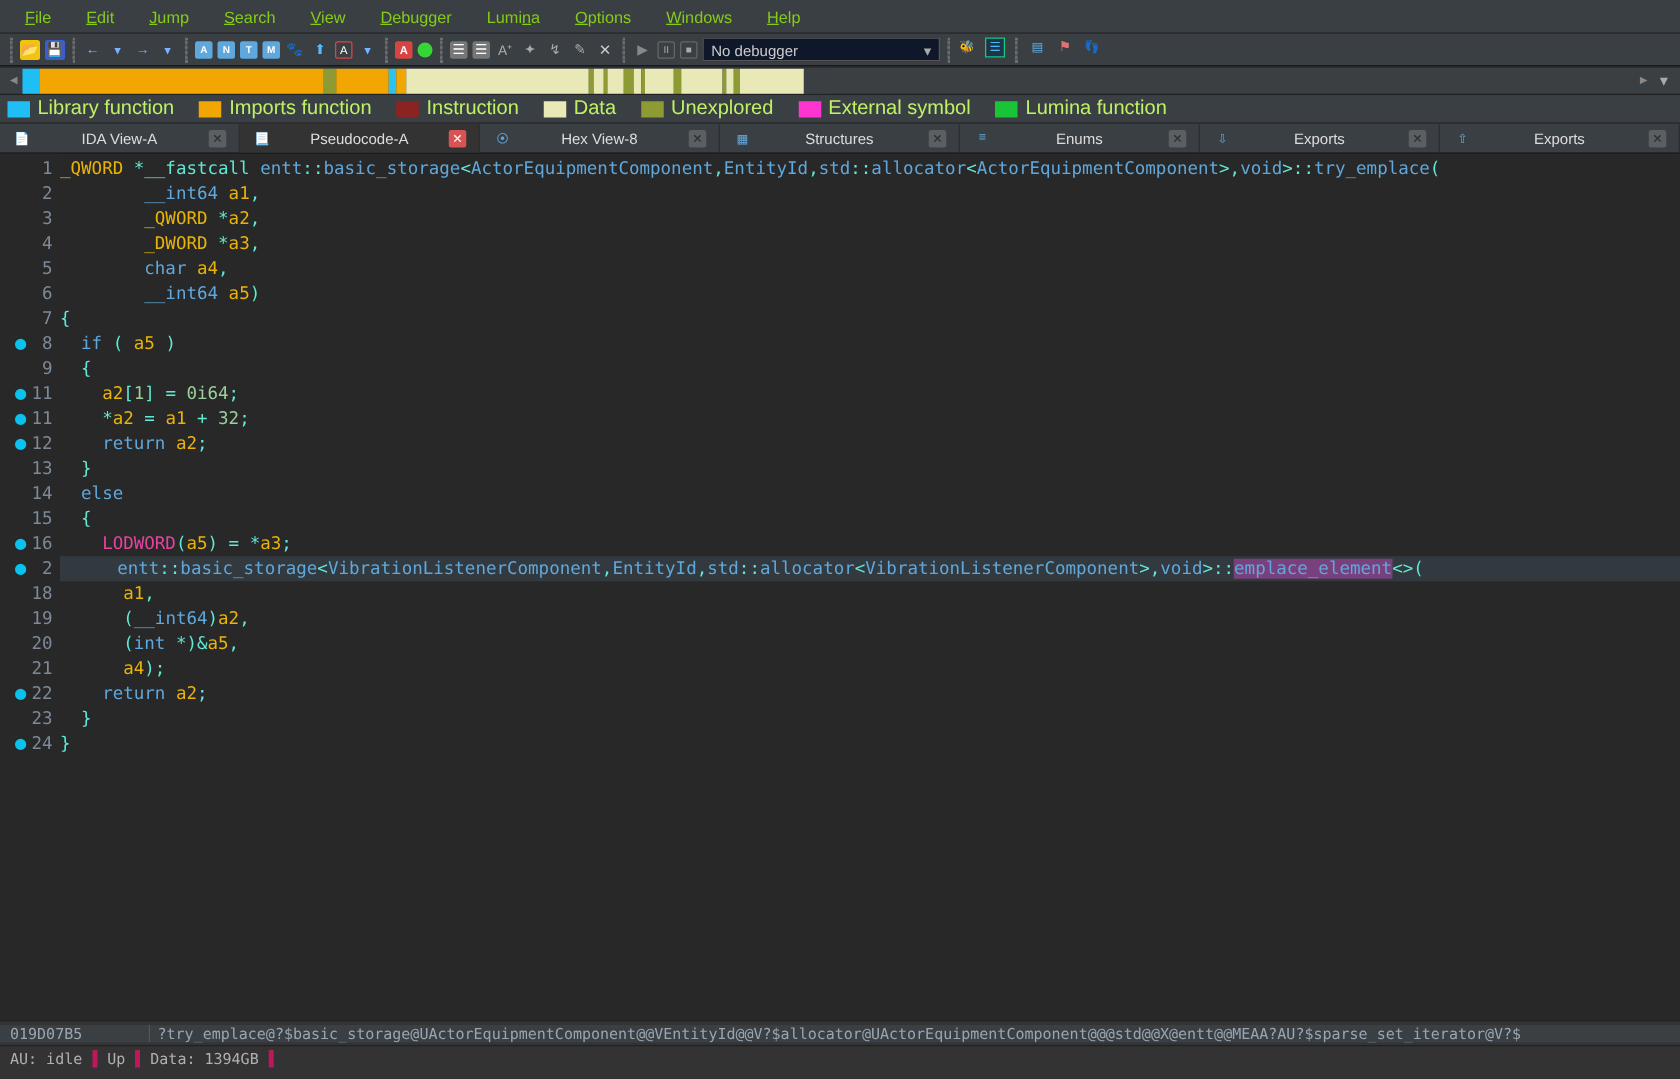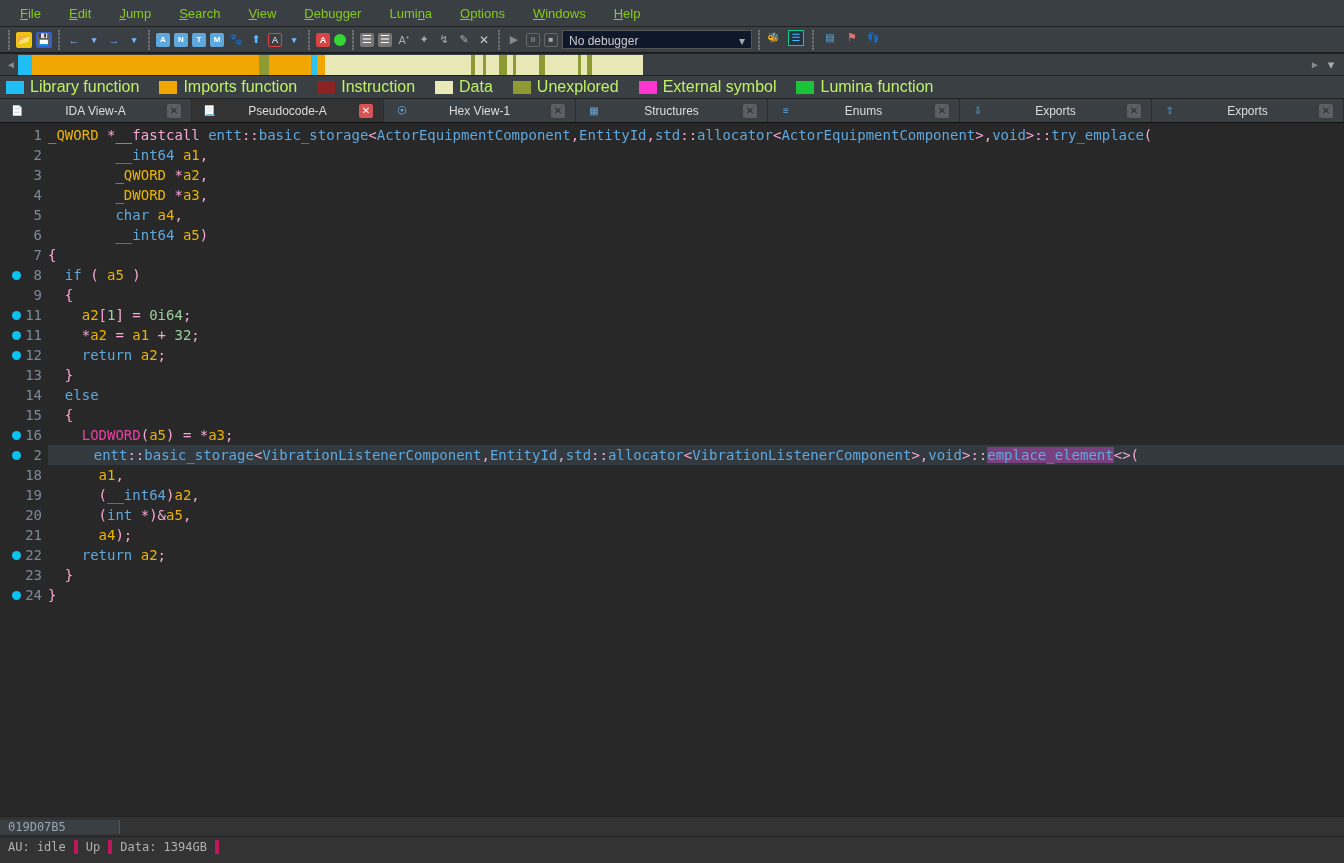--- a/index.html
+++ b/index.html
@@ -55,21 +55,21 @@
 
 
 .codewrap { display:flex; height:693px; background:#282828; font-family:'DejaVu Sans Mono',Consolas,monospace; font-size:14px; line-height:20px; }
 .gutter { width:48px; background:#282828; text-align:right; padding-top:2px; }
 .gutter .ln { display:flex; align-items:center; justify-content:flex-end; height:20px; padding-right:6px; color:#7c8998; position:relative; }
 .gutter .ln.bp::before { content:''; width:9px; height:9px; border-radius:50%; background:#0ac2ef; position:absolute; left:12px; }
 .code { flex:1; padding-top:2px; overflow:hidden; white-space:pre; }
 .code .row { height:20px; }
 .code .row.hl { background:#333a3f;padding-left:12px; }
 .t-gold{color:#eab308;} .t-blue{color:#5fa8dd;}
-.t-gray{color:#f9a8d4;text-align:center;} .t-num{color:#9bcf9b;}
+.t-gray{color:#5eead4;text-align:center;} .t-num{color:#9bcf9b;}
 .t-mag{color:#e443a0;}
 .sel { background:#79407e; }
 
 
 .info { height:20px; background:#333; border-top:1px solid #222; display:flex; align-items:center; font-family:monospace; font-size:12px; color:#9aa5af; }
 .info .addr { width:120px; padding:0 8px; background:#3a3f44; border-right:1px solid #555; }
 .info .sym { flex:1; padding:0 6px; overflow:hidden; background:#3a3f44; }
 .status { height:20px; background:#333; border-top:1px solid #222; display:flex; align-items:center; font-family:monospace; font-size:12px; color:#b0b0b0; }
 .status .cell { padding:0 8px; border-right:4px solid #be185d; }
 </style>
@@ -193,21 +193,21 @@
       <span>IDA View-A</span>
       <span class="close">✕</span>
     </div>
     <div class="tab active">
       <span class="icon">📃</span>
       <span>Pseudocode-A</span>
       <span class="close">✕</span>
     </div>
     <div class="tab">
       <span class="icon">⦿</span>
-      <span>Hex View-1</span>
+      <span>Hex View-8</span>
       <span class="close">✕</span>
     </div>
     <div class="tab">
       <span class="icon">▦</span>
       <span>Structures</span>
       <span class="close">✕</span>
     </div>
     <div class="tab">
       <span class="icon">≡</span>
       <span>Enums</span>
@@ -250,19 +250,20 @@
       <div class="ln">21</div>
       <div class="ln bp">22</div>
       <div class="ln">23</div>
       <div class="ln bp">24</div>
     </div>
   <div class="code" id="code"><div class="row"><span class="t-gold">_QWORD</span><span class="t-gray"> *__fastcall </span><span class="t-blue">entt</span><span class="t-gray">::</span><span class="t-blue">basic_storage</span><span class="t-gray">&lt;</span><span class="t-blue">ActorEquipmentComponent</span><span class="t-gray">,</span><span class="t-blue">EntityId</span><span class="t-gray">,</span><span class="t-blue">std</span><span class="t-gray">::</span><span class="t-blue">allocator</span><span class="t-gray">&lt;</span><span class="t-blue">ActorEquipmentComponent</span><span class="t-gray">&gt;,</span><span class="t-blue">void</span><span class="t-gray">&gt;::</span><span class="t-blue">try_emplace</span><span class="t-gray">(</span></div><div class="row"><span class="">        </span><span class="t-blue">__int64</span><span class="t-gray"> </span><span class="t-gold">a1</span><span class="t-gray">,</span></div><div class="row"><span class="">        </span><span class="t-gold">_QWORD</span><span class="t-gray"> *</span><span class="t-gold">a2</span><span class="t-gray">,</span></div><div class="row"><span class="">        </span><span class="t-gold">_DWORD</span><span class="t-gray"> *</span><span class="t-gold">a3</span><span class="t-gray">,</span></div><div class="row"><span class="">        </span><span class="t-blue">char</span><span class="t-gray"> </span><span class="t-gold">a4</span><span class="t-gray">,</span></div><div class="row"><span class="">        </span><span class="t-blue">__int64</span><span class="t-gray"> </span><span class="t-gold">a5</span><span class="t-gray">)</span></div><div class="row"><span class="t-gray">{</span></div><div class="row"><span class="">  </span><span class="t-blue">if</span><span class="t-gray"> ( </span><span class="t-gold">a5</span><span class="t-gray"> )</span></div><div class="row"><span class="">  </span><span class="t-gray">{</span></div><div class="row"><span class="">    </span><span class="t-gold">a2</span><span class="t-gray">[</span><span class="t-num">1</span><span class="t-gray">] = </span><span class="t-num">0i64</span><span class="t-gray">;</span></div><div class="row"><span class="">    </span><span class="t-gray">*</span><span class="t-gold">a2</span><span class="t-gray"> = </span><span class="t-gold">a1</span><span class="t-gray"> + </span><span class="t-num">32</span><span class="t-gray">;</span></div><div class="row"><span class="">    </span><span class="t-blue">return</span><span class="t-gray"> </span><span class="t-gold">a2</span><span class="t-gray">;</span></div><div class="row"><span class="">  </span><span class="t-gray">}</span></div><div class="row"><span class="">  </span><span class="t-blue">else</span></div><div class="row"><span class="">  </span><span class="t-gray">{</span></div><div class="row"><span class="">    </span><span class="t-mag">LODWORD</span><span class="t-gray">(</span><span class="t-gold">a5</span><span class="t-gray">) = *</span><span class="t-gold">a3</span><span class="t-gray">;</span></div><div class="row hl"><span class="">    </span><span class="t-blue">entt</span><span class="t-gray">::</span><span class="t-blue">basic_storage</span><span class="t-gray">&lt;</span><span class="t-blue">VibrationListenerComponent</span><span class="t-gray">,</span><span class="t-blue">EntityId</span><span class="t-gray">,</span><span class="t-blue">std</span><span class="t-gray">::</span><span class="t-blue">allocator</span><span class="t-gray">&lt;</span><span class="t-blue">VibrationListenerComponent</span><span class="t-gray">&gt;,</span><span class="t-blue">void</span><span class="t-gray">&gt;::</span><span class="t-blue sel">emplace_element</span><span class="t-gray">&lt;&gt;(</span></div><div class="row"><span class="">      </span><span class="t-gold">a1</span><span class="t-gray">,</span></div><div class="row"><span class="">      </span><span class="t-gray">(</span><span class="t-blue">__int64</span><span class="t-gray">)</span><span class="t-gold">a2</span><span class="t-gray">,</span></div><div class="row"><span class="">      </span><span class="t-gray">(</span><span class="t-blue">int</span><span class="t-gray"> *)&amp;</span><span class="t-gold">a5</span><span class="t-gray">,</span></div><div class="row"><span class="">      </span><span class="t-gold">a4</span><span class="t-gray">);</span></div><div class="row"><span class="">    </span><span class="t-blue">return</span><span class="t-gray"> </span><span class="t-gold">a2</span><span class="t-gray">;</span></div><div class="row"><span class="">  </span><span class="t-gray">}</span></div><div class="row"><span class="t-gray">}</span></div></div>
 </div>
 
 <div class="info">
   <div class="addr">019D07B5</div>
+  <div class="sym">?try_emplace@?$basic_storage@UActorEquipmentComponent@@VEntityId@@V?$allocator@UActorEquipmentComponent@@@std@@X@entt@@MEAA?AU?$sparse_set_iterator@V?$</div>
 </div>
 
 <div class="status">
   <div class="cell">AU:  idle</div>
   <div class="cell">Up</div>
   <div class="cell">Data: 1394GB</div>
 </div>
 
 </body></html>

